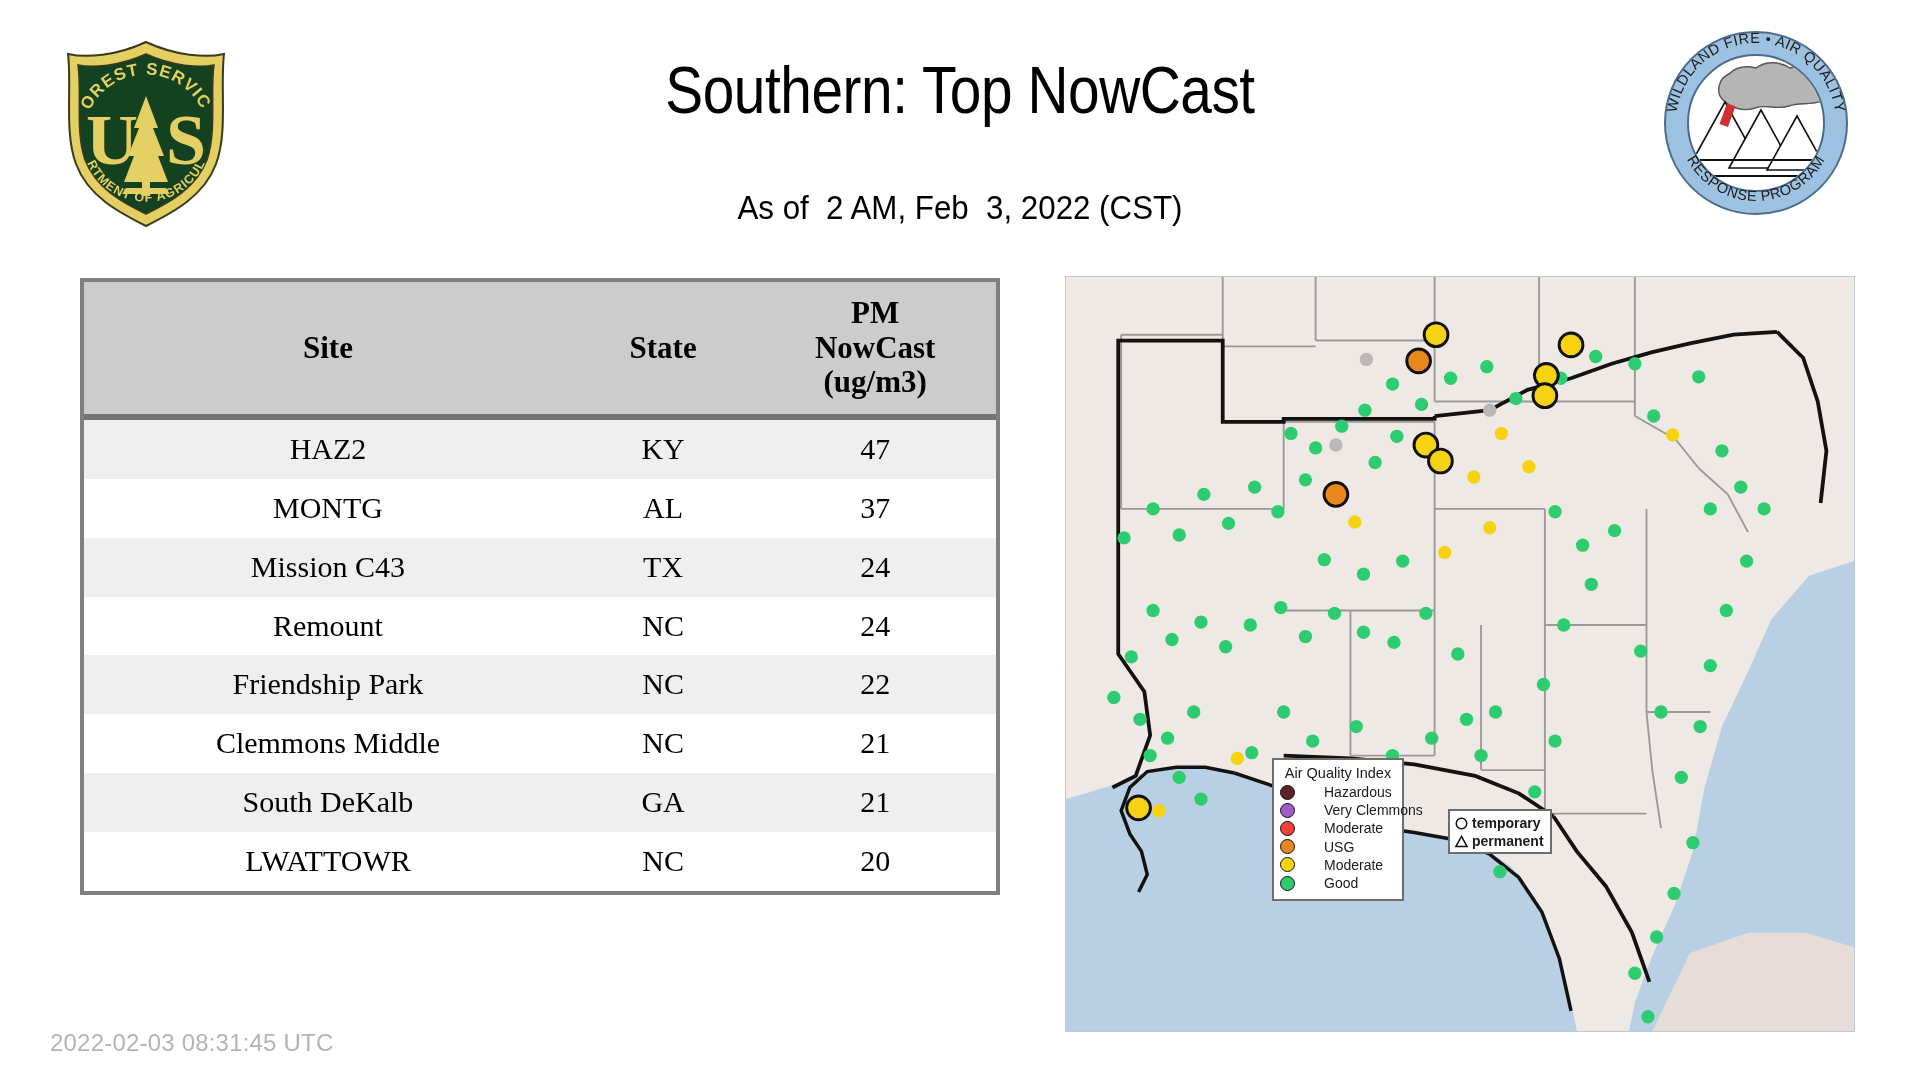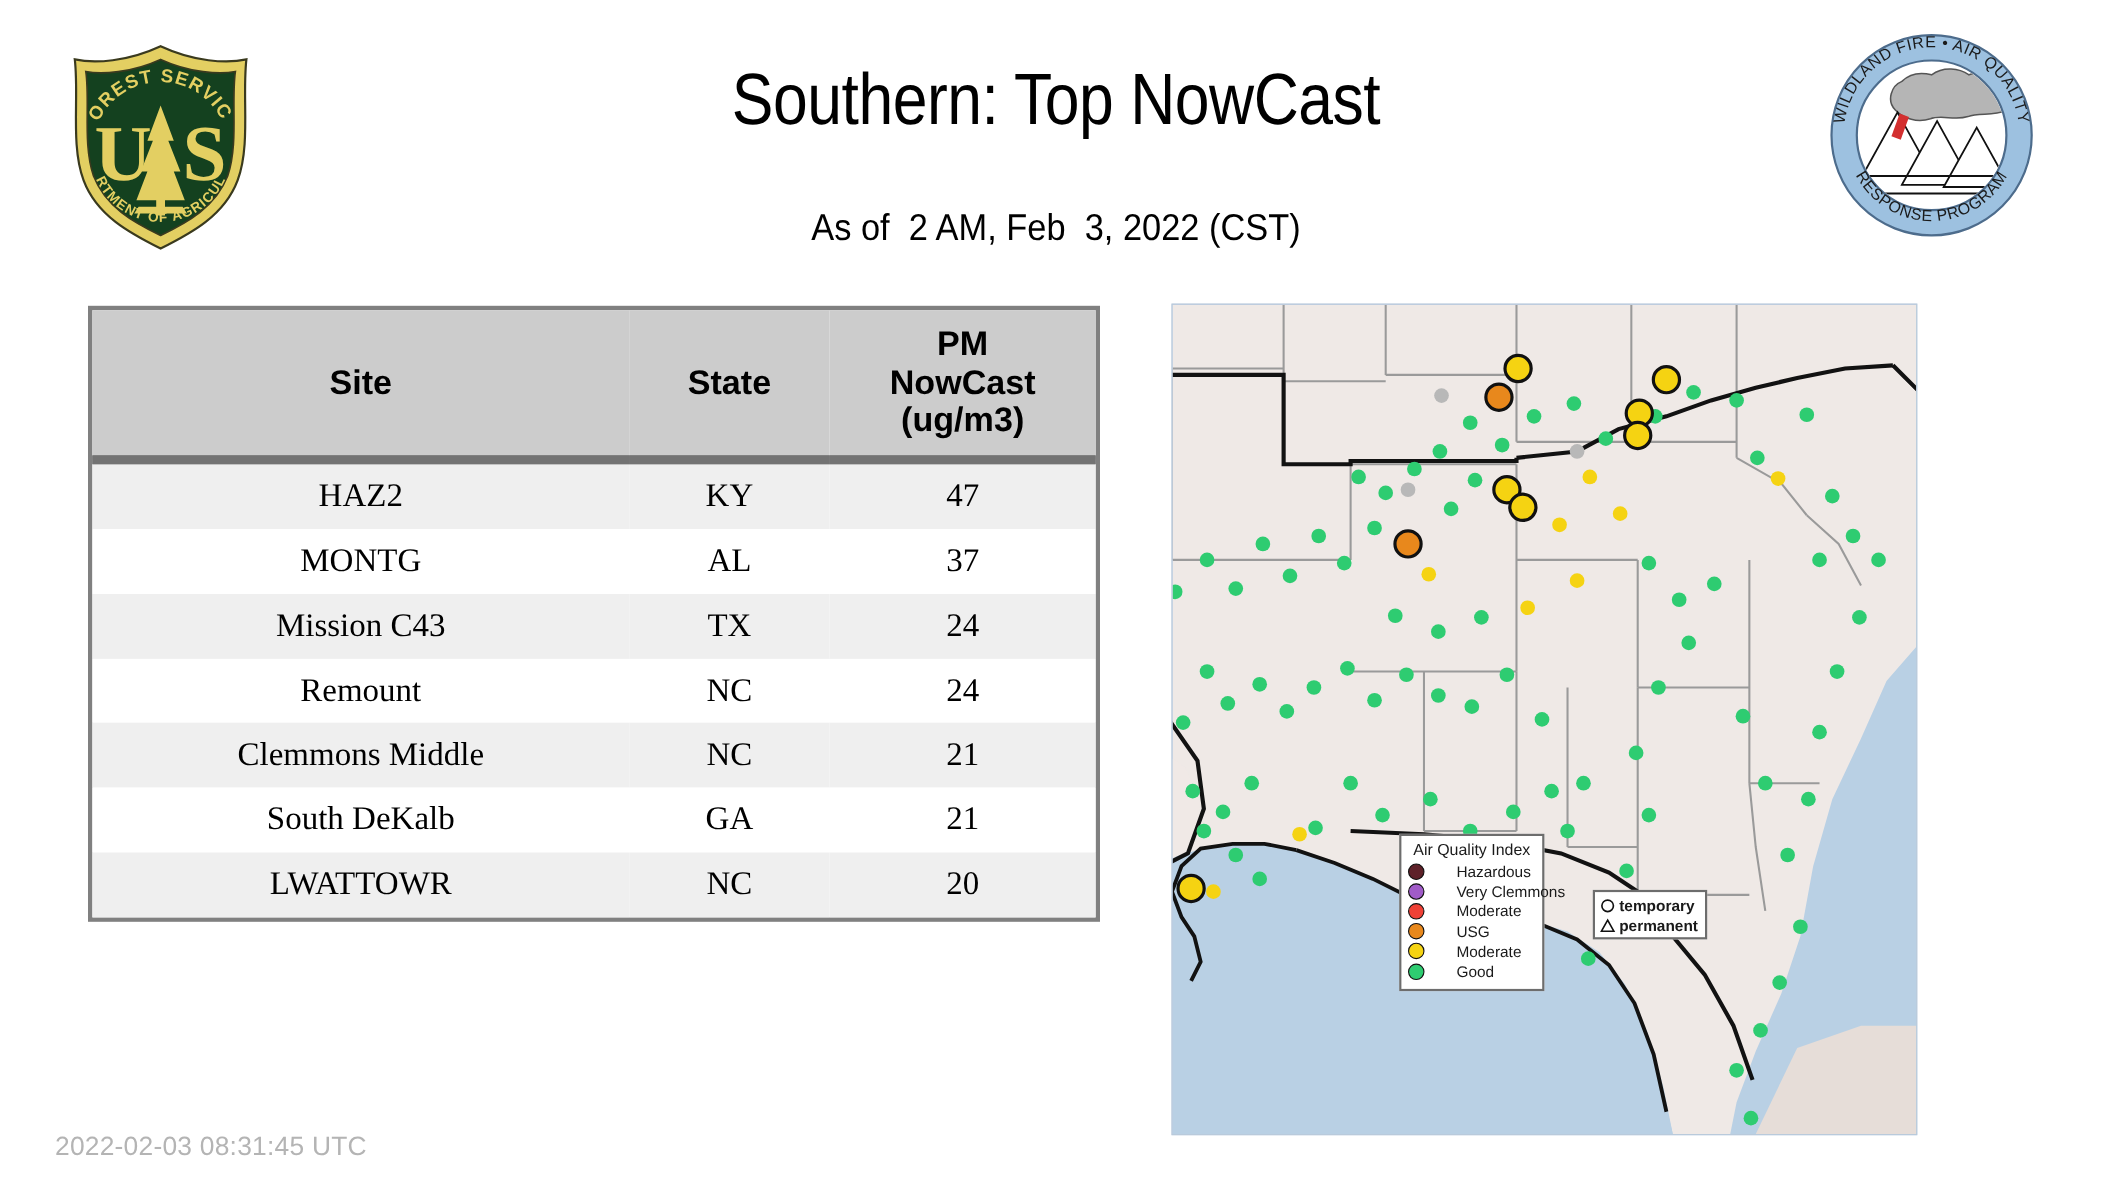--- a/index.html
+++ b/index.html
@@ -28,42 +28,42 @@
   }
   
   #table-panel{
     position:absolute;left:80px;top:278px;width:920px;
     border:4px solid #808080;box-sizing:border-box;
     background:#fff;
   }
   table#nowcast-table{border-collapse:collapse;width:100%;table-layout:fixed;}
   table#nowcast-table thead th{
     background:#cccccc;color:#000;
-    font-family:Liberation Sans, sans-serif;font-weight:bold;
+    font-family:Liberation Serif, serif;font-weight:bold;
     font-size:31px;line-height:1.12;
     padding:14px 4px;vertical-align:middle;text-align:center;
-    border-bottom:8px solid #737373;
+    border-bottom:6px solid #737373;
   }
   col.c-site{width:53.5%;}
   col.c-state{width:20%;}
   col.c-val{width:26.5%;}
   table#nowcast-table tbody td{
     font-family:"Liberation Serif", serif;font-weight:normal;
     font-size:30px;color:#000;text-align:center;
     padding:12px 19px;line-height:1.16;border:0;margin-left:12px;
   }
   table#nowcast-table tbody tr:nth-child(odd) td{background:#efefef;}
   table#nowcast-table tbody tr:nth-child(even) td{background:#ffffff;}
   #footer-timestamp{
     position:absolute;left:50px;top:1029px;
     font-size:24px;color:#b4b4b4;letter-spacing:0.2px;white-space:pre;
   }
   
   #map-panel{
-    position:absolute;left:1065px;top:276px;width:678px;height:756px;
+    position:absolute;left:1065px;top:276px;width:790px;height:756px;
     background:#c3d4e6;border:1px solid #b9c9da;box-sizing:border-box;
     overflow:hidden;
   }
   #map-svg{display:block;width:100%;height:100%;}
   .legend-box{
     position:absolute;background:#ffffff;border:2px solid #6d6d6d;
   }
   #aqi-legend{left:206px;top:481px;width:132px;height:143px;padding:4px 6px;box-sizing:border-box;}
   #aqi-legend .lg-title{
     font-size:14.5px;color:#1a1a1a;text-align:center;margin:1px 0 2px 0;white-space:nowrap;
@@ -167,20 +167,25 @@
         </tr>
         <tr>
           <td>Mission C43</td>
           <td>TX</td>
           <td>24</td>
         </tr>
         <tr>
           <td>Remount</td>
           <td>NC</td>
           <td>24</td>
+        </tr>
+        <tr>
+          <td>Friendship Park</td>
+          <td>NC</td>
+          <td>22</td>
         </tr>
         <tr>
           <td>Clemmons Middle</td>
           <td>NC</td>
           <td>21</td>
         </tr>
         <tr>
           <td>South DeKalb</td>
           <td>GA</td>
           <td>21</td>

